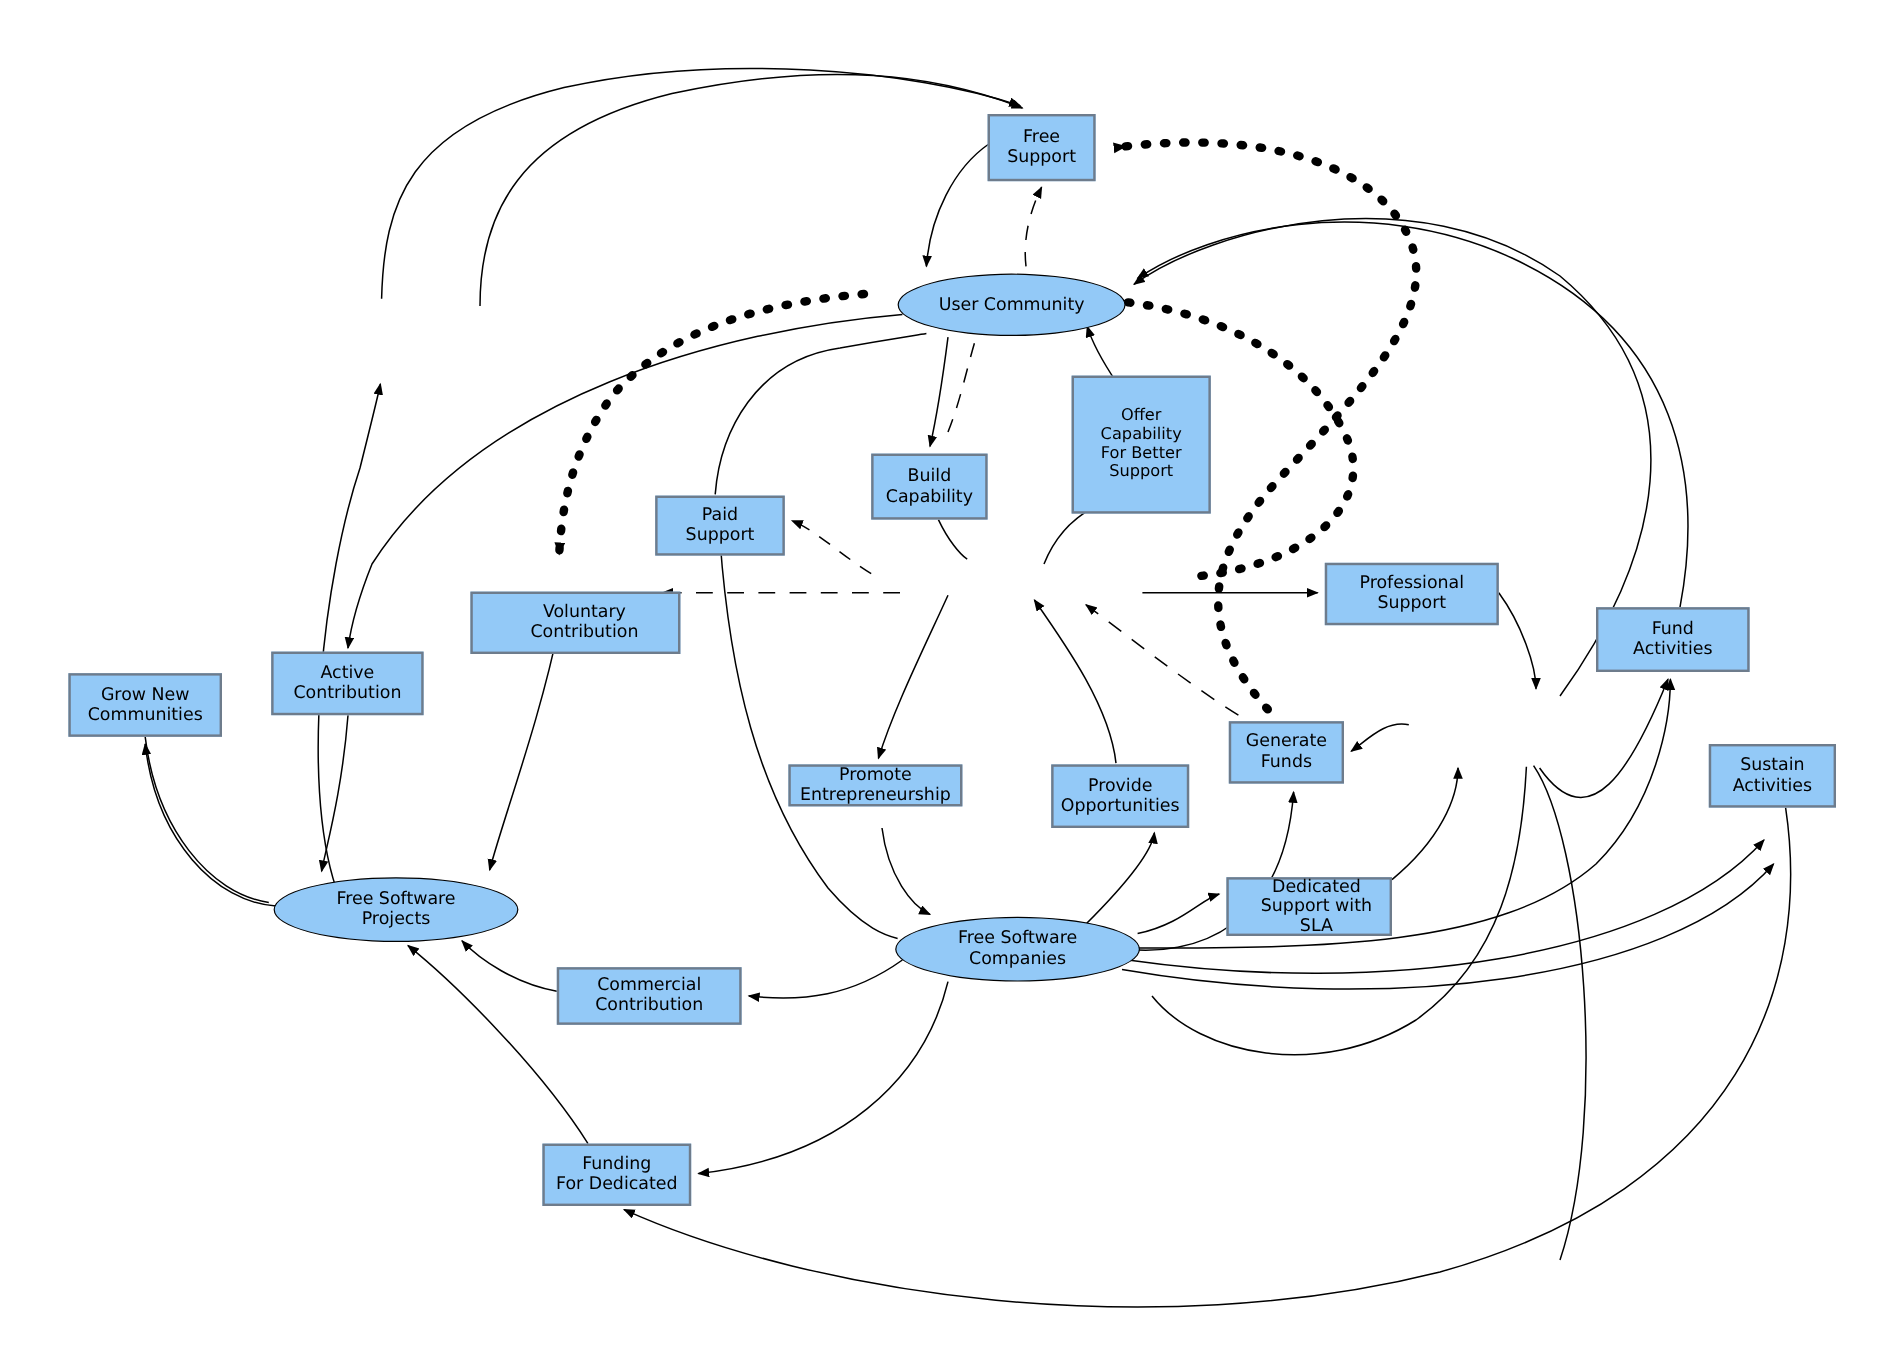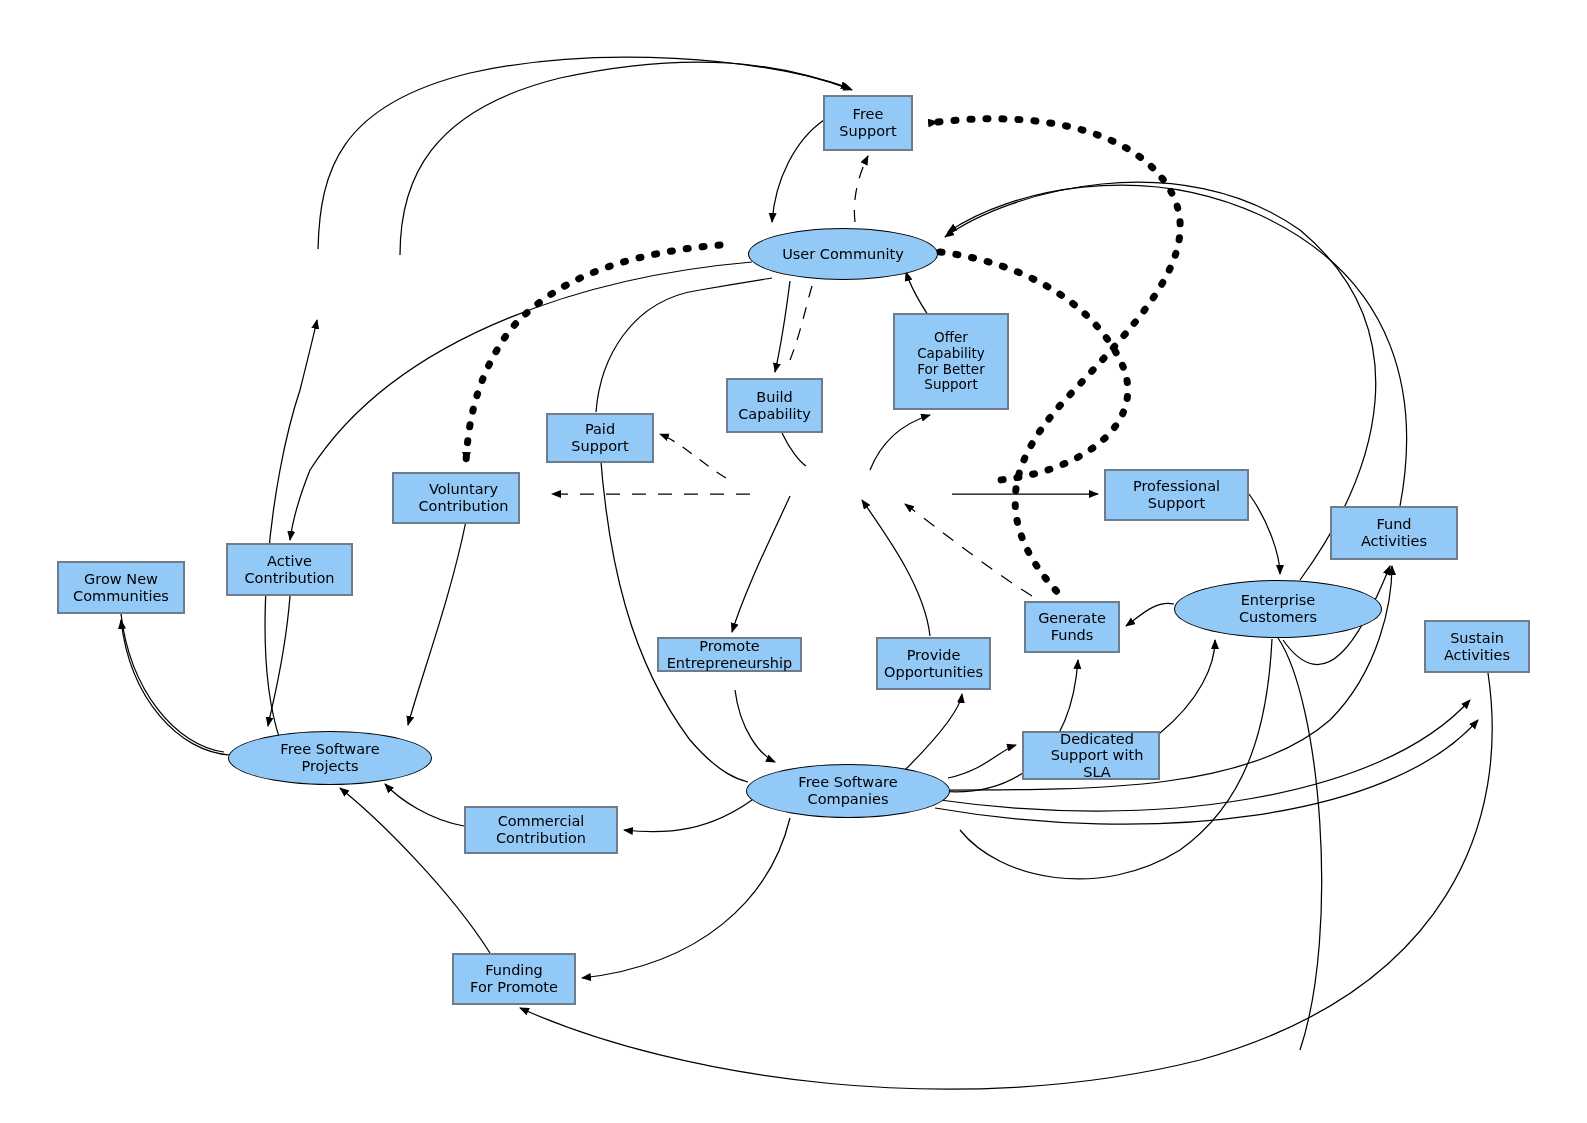--- a/index.html
+++ b/index.html
@@ -121,38 +121,38 @@
   <div class="node box fs14" style="left:823px;top:95px;width:90px;height:56px;">
     <span class="lbl">Free
 Support</span>
     </div>
 
 
   <div class="node ellipse fs14" style="left:748px;top:228px;width:190px;height:52px;">
     <span class="lbl">User Community</span>
     </div>
 
-  <div class="node box fs13" style="left:893px;top:313px;width:116px;height:97px;">
+  <div class="node box fs13" style="left:893px;top:313px;width:116px;height:115px;">
     <span class="lbl">Offer
 Capability
 For Better
 Support</span>
     </div>
 
   <div class="node box fs14" style="left:726px;top:378px;width:97px;height:55px;">
     <span class="lbl">Build
 Capability</span>
     </div>
 
   <div class="node box fs14" style="left:546px;top:413px;width:108px;height:50px;">
     <span class="lbl">Paid
 Support</span>
     </div>
 
-  <div class="node box fs14" style="left:392px;top:472px;width:128px;height:52px;padding-left:15px;">
+  <div class="node box fs14" style="left:392px;top:493px;width:175px;height:52px;padding-left:15px;">
     <span class="lbl">Voluntary
 Contribution</span>
     </div>
 
 
   <div class="node box fs14" style="left:1104px;top:469px;width:145px;height:52px;">
     <span class="lbl">Professional
 Support</span>
     </div>
 
@@ -164,24 +164,20 @@
   <div class="node box fs14" style="left:226px;top:543px;width:127px;height:53px;">
     <span class="lbl">Active
 Contribution</span>
     </div>
 
   <div class="node box fs14" style="left:57px;top:561px;width:128px;height:53px;">
     <span class="lbl">Grow New
 Communities</span>
     </div>
 
-  <div class="node ellipse fs14" style="left:1174px;top:580px;width:208px;height:58px;">
-    <span class="lbl">Enterprise
-Customers</span>
-    </div>
 
   <div class="node box fs14" style="left:1024px;top:601px;width:96px;height:52px;">
     <span class="lbl">Generate
 Funds</span>
     </div>
 
   <div class="node box fs14" style="left:1424px;top:620px;width:106px;height:53px;">
     <span class="lbl">Sustain
 Activities</span>
     </div>
@@ -211,16 +207,16 @@
 Companies</span>
     </div>
 
   <div class="node box fs14" style="left:464px;top:806px;width:154px;height:48px;">
     <span class="lbl">Commercial
 Contribution</span>
     </div>
 
   <div class="node box fs14" style="left:452px;top:953px;width:124px;height:52px;">
     <span class="lbl">Funding
-For Promote</span>
+For Dedicated</span>
     </div>
 
 </div>
 
 </body></html>

